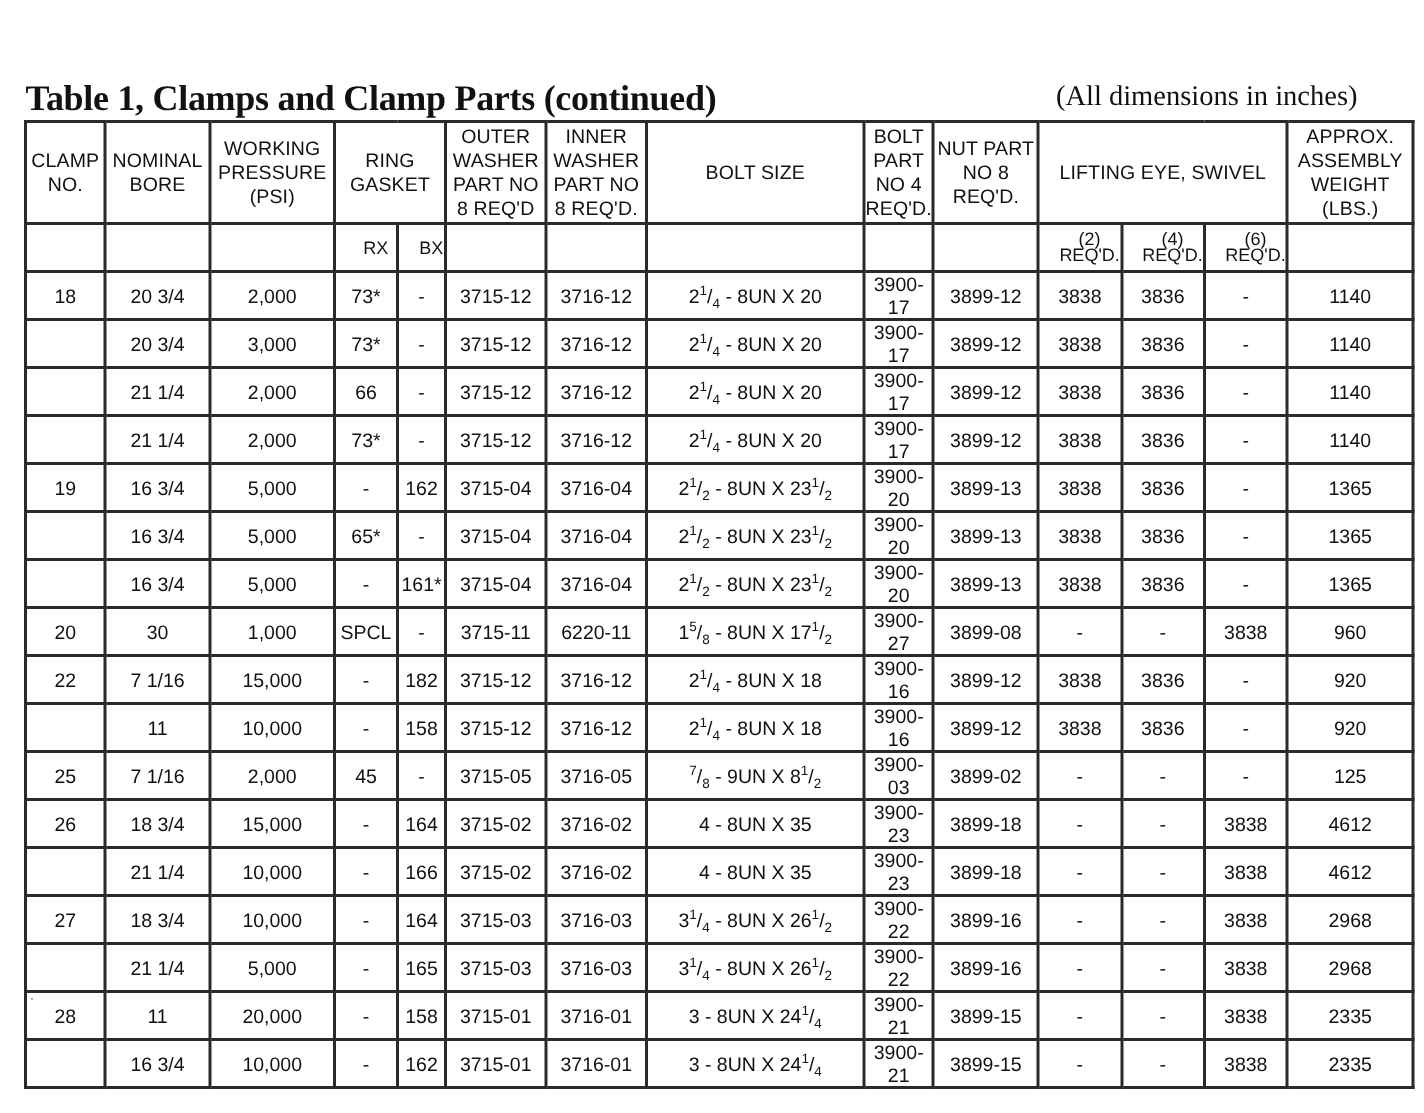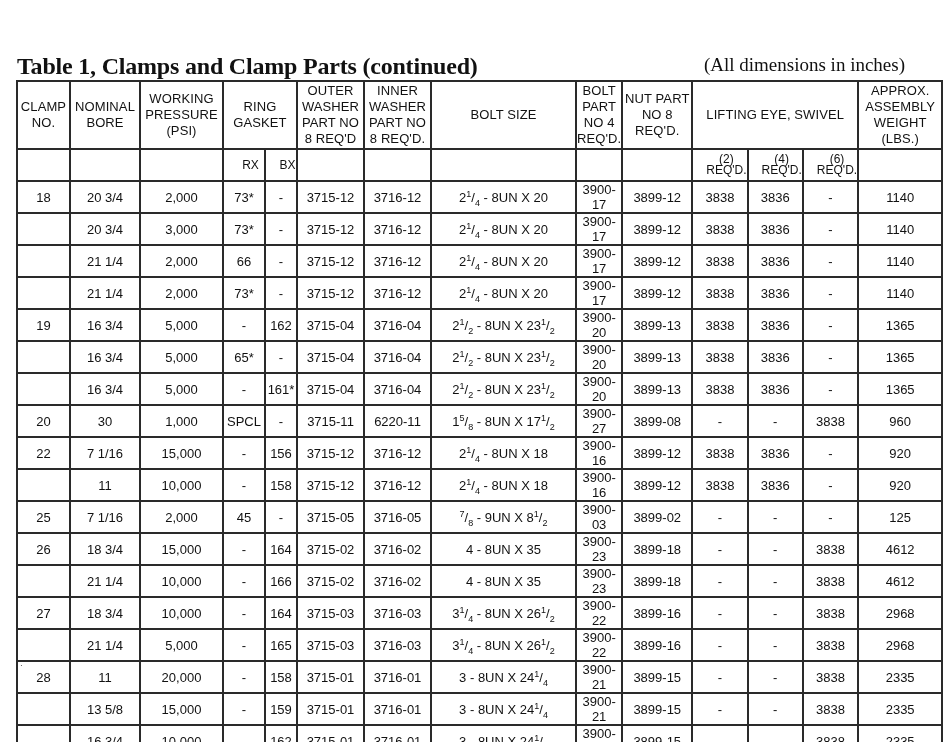--- a/index.html
+++ b/index.html
@@ -214,21 +214,21 @@
         <td>-</td>
         <td>-</td>
         <td>3838</td>
         <td>960</td>
       </tr>
       <tr class="row">
         <td>22</td>
         <td>7 1/16</td>
         <td>15,000</td>
         <td>-</td>
-        <td>156</td>
+        <td>182</td>
         <td>3715-12</td>
         <td>3716-12</td>
         <td>2<sup>1</sup>/<sub>4</sub> - 8UN X 18</td>
         <td>3900-16</td>
         <td>3899-12</td>
         <td>3838</td>
         <td>3836</td>
         <td>-</td>
         <td>920</td>
       </tr>
@@ -339,36 +339,20 @@
         <td>3 - 8UN X 24<sup>1</sup>/<sub>4</sub></td>
         <td>3900-21</td>
         <td>3899-15</td>
         <td>-</td>
         <td>-</td>
         <td>3838</td>
         <td>2335</td>
       </tr>
       <tr class="row">
         <td></td>
-        <td>13 5/8</td>
-        <td>15,000</td>
-        <td>-</td>
-        <td>159</td>
-        <td>3715-01</td>
-        <td>3716-01</td>
-        <td>3 - 8UN X 24<sup>1</sup>/<sub>4</sub></td>
-        <td>3900-21</td>
-        <td>3899-15</td>
-        <td>-</td>
-        <td>-</td>
-        <td>3838</td>
-        <td>2335</td>
-      </tr>
-      <tr class="row">
-        <td></td>
         <td>16 3/4</td>
         <td>10,000</td>
         <td>-</td>
         <td>162</td>
         <td>3715-01</td>
         <td>3716-01</td>
         <td>3 - 8UN X 24<sup>1</sup>/<sub>4</sub></td>
         <td>3900-21</td>
         <td>3899-15</td>
         <td>-</td>

